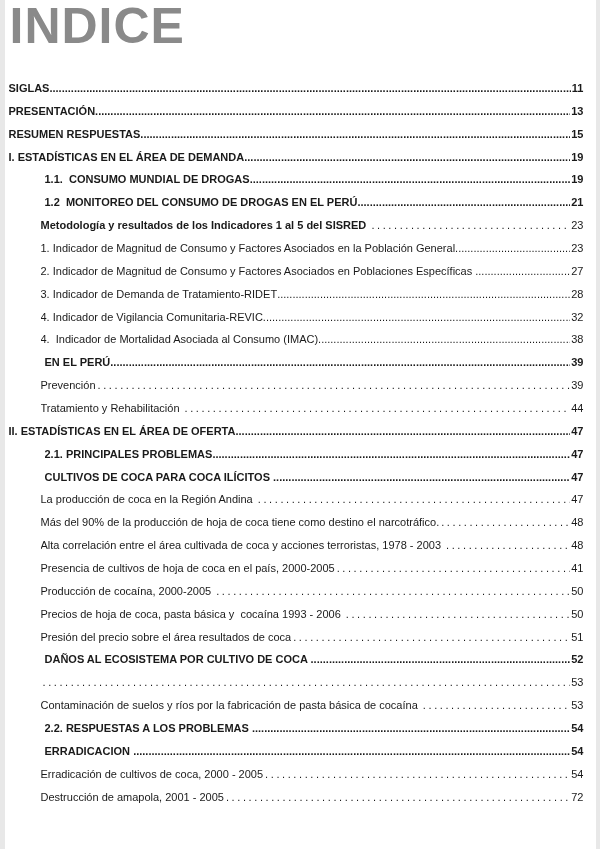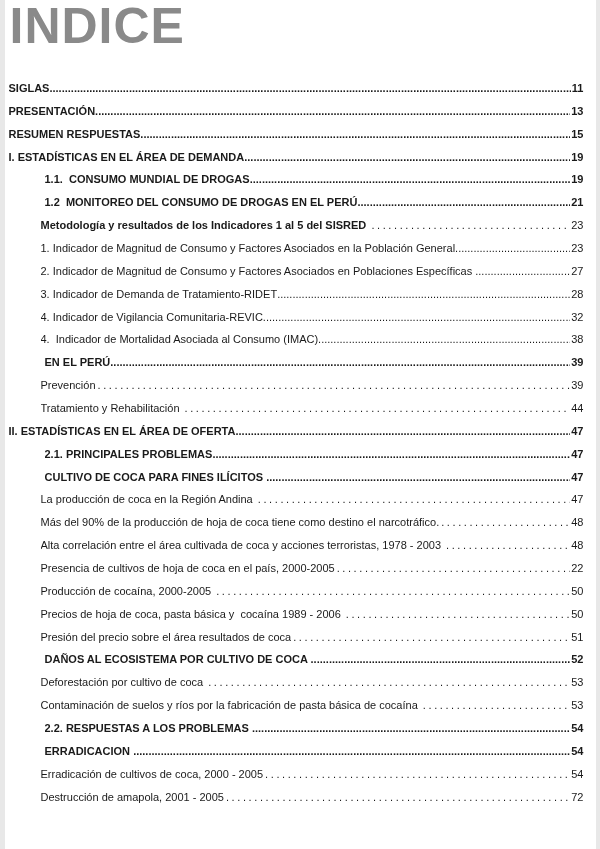--- a/index.html
+++ b/index.html
@@ -152,21 +152,21 @@
     <span class="label b">II. ESTADÍSTICAS EN EL ÁREA DE OFERTA.</span>
     <span class="leader dense b"></span>
     <span class="page-num b">47</span>
   </div>
       <div class="row lvl1">
     <span class="label b">2.1. PRINCIPALES PROBLEMAS</span>
     <span class="leader dense b"></span>
     <span class="page-num b">47</span>
   </div>
       <div class="row lvl1">
-    <span class="label b">CULTIVO DE COCA PARA FINES ILÍCITOS </span>
+    <span class="label b">CULTIVOS DE COCA PARA COCA ILÍCITOS </span>
     <span class="leader dense b"></span>
     <span class="page-num b">47</span>
   </div>
       <div class="row lvl2">
     <span class="label">La producción de coca en la Región Andina </span>
     <span class="leader spaced"></span>
     <span class="page-num">47</span>
   </div>
       <div class="row lvl2">
     <span class="label">Más del 90% de la producción de hoja de coca tiene como destino el narcotráfico.</span>
@@ -174,44 +174,43 @@
     <span class="page-num">48</span>
   </div>
       <div class="row lvl2">
     <span class="label">Alta correlación entre el área cultivada de coca y acciones terroristas, 1978 - 2003 </span>
     <span class="leader spaced"></span>
     <span class="page-num">48</span>
   </div>
       <div class="row lvl2">
     <span class="label">Presencia de cultivos de hoja de coca en el país, 2000-2005</span>
     <span class="leader spaced"></span>
-    <span class="page-num">22</span>
+    <span class="page-num">41</span>
   </div>
       <div class="row lvl2">
     <span class="label">Producción de cocaína, 2000-2005 </span>
     <span class="leader spaced"></span>
     <span class="page-num">50</span>
   </div>
       <div class="row lvl2">
-    <span class="label">Precios de hoja de coca, pasta básica y  cocaína 1989 - 2006 </span>
+    <span class="label">Precios de hoja de coca, pasta básica y  cocaína 1993 - 2006 </span>
     <span class="leader spaced"></span>
     <span class="page-num">50</span>
   </div>
       <div class="row lvl2">
     <span class="label">Presión del precio sobre el área resultados de coca</span>
     <span class="leader spaced"></span>
     <span class="page-num">51</span>
   </div>
       <div class="row lvl1">
     <span class="label b">DAÑOS AL ECOSISTEMA POR CULTIVO DE COCA </span>
     <span class="leader dense b"></span>
     <span class="page-num b">52</span>
   </div>
       <div class="row lvl2">
-    <span class="label">Deforestación por cultivo de coca </span>
     <span class="leader spaced"></span>
     <span class="page-num">53</span>
   </div>
       <div class="row lvl2">
     <span class="label">Contaminación de suelos y ríos por la fabricación de pasta básica de cocaína </span>
     <span class="leader spaced"></span>
     <span class="page-num">53</span>
   </div>
       <div class="row lvl1">
     <span class="label b">2.2. RESPUESTAS A LOS PROBLEMAS </span>

